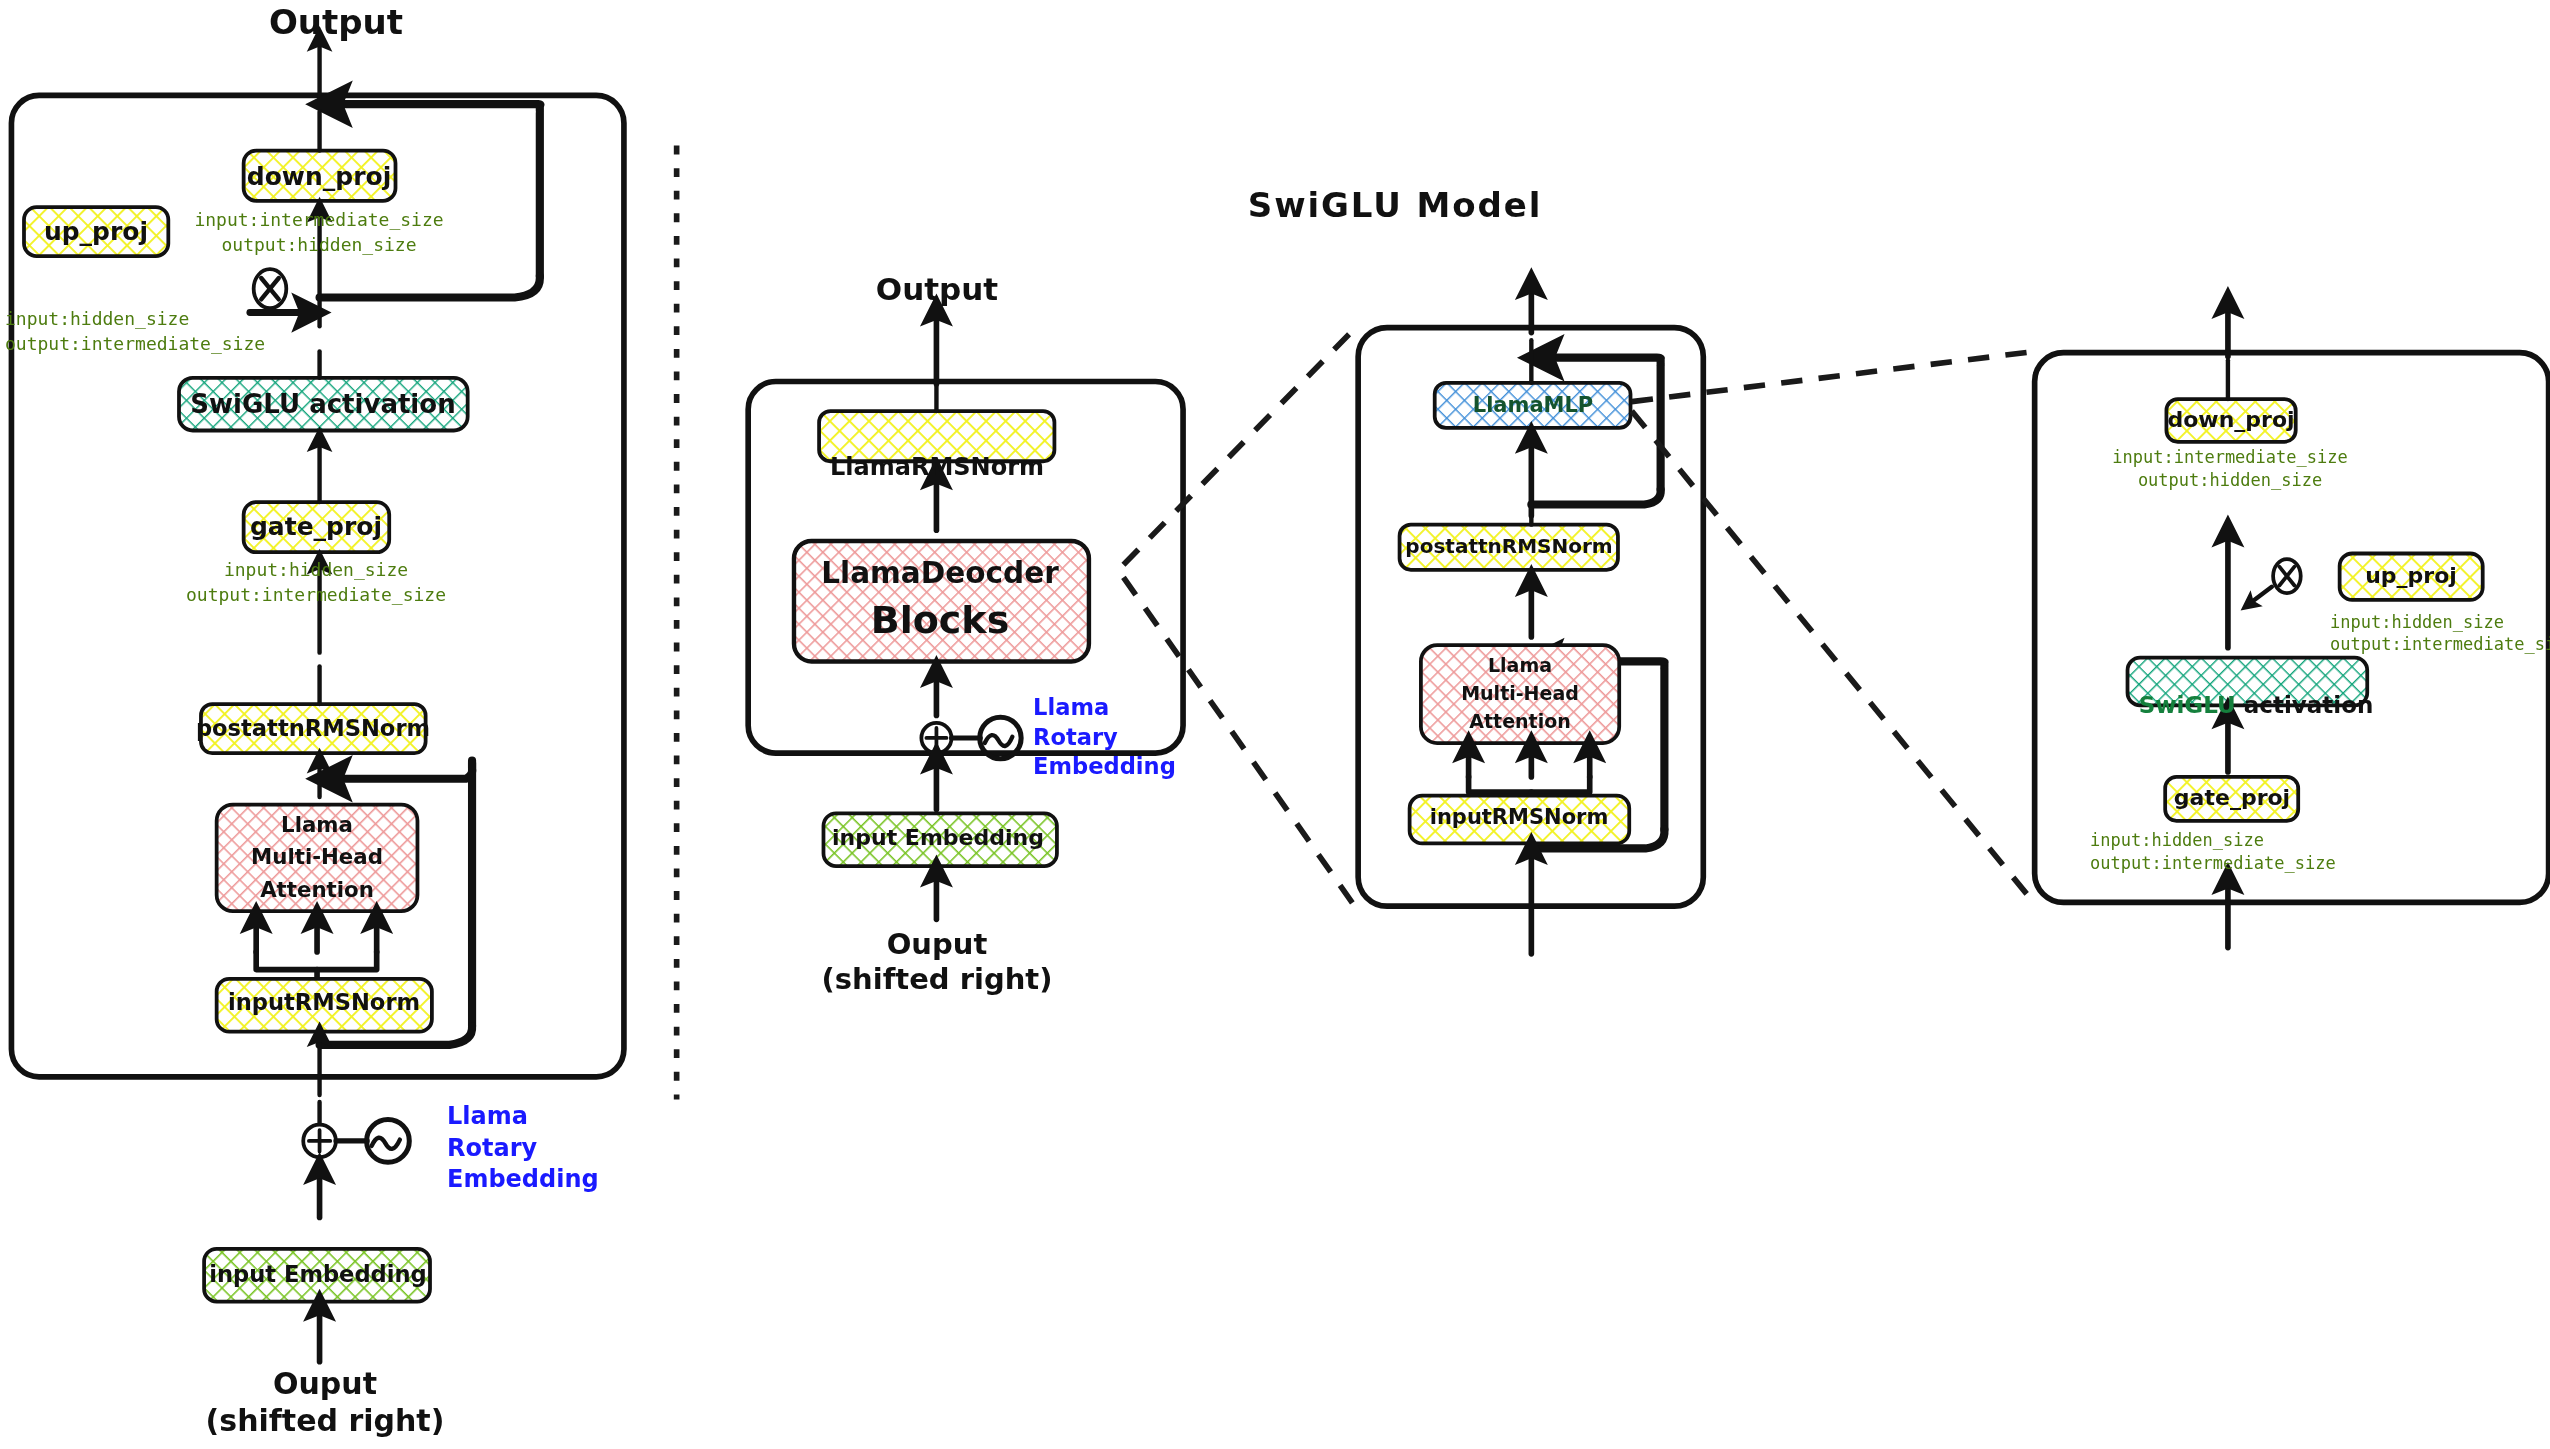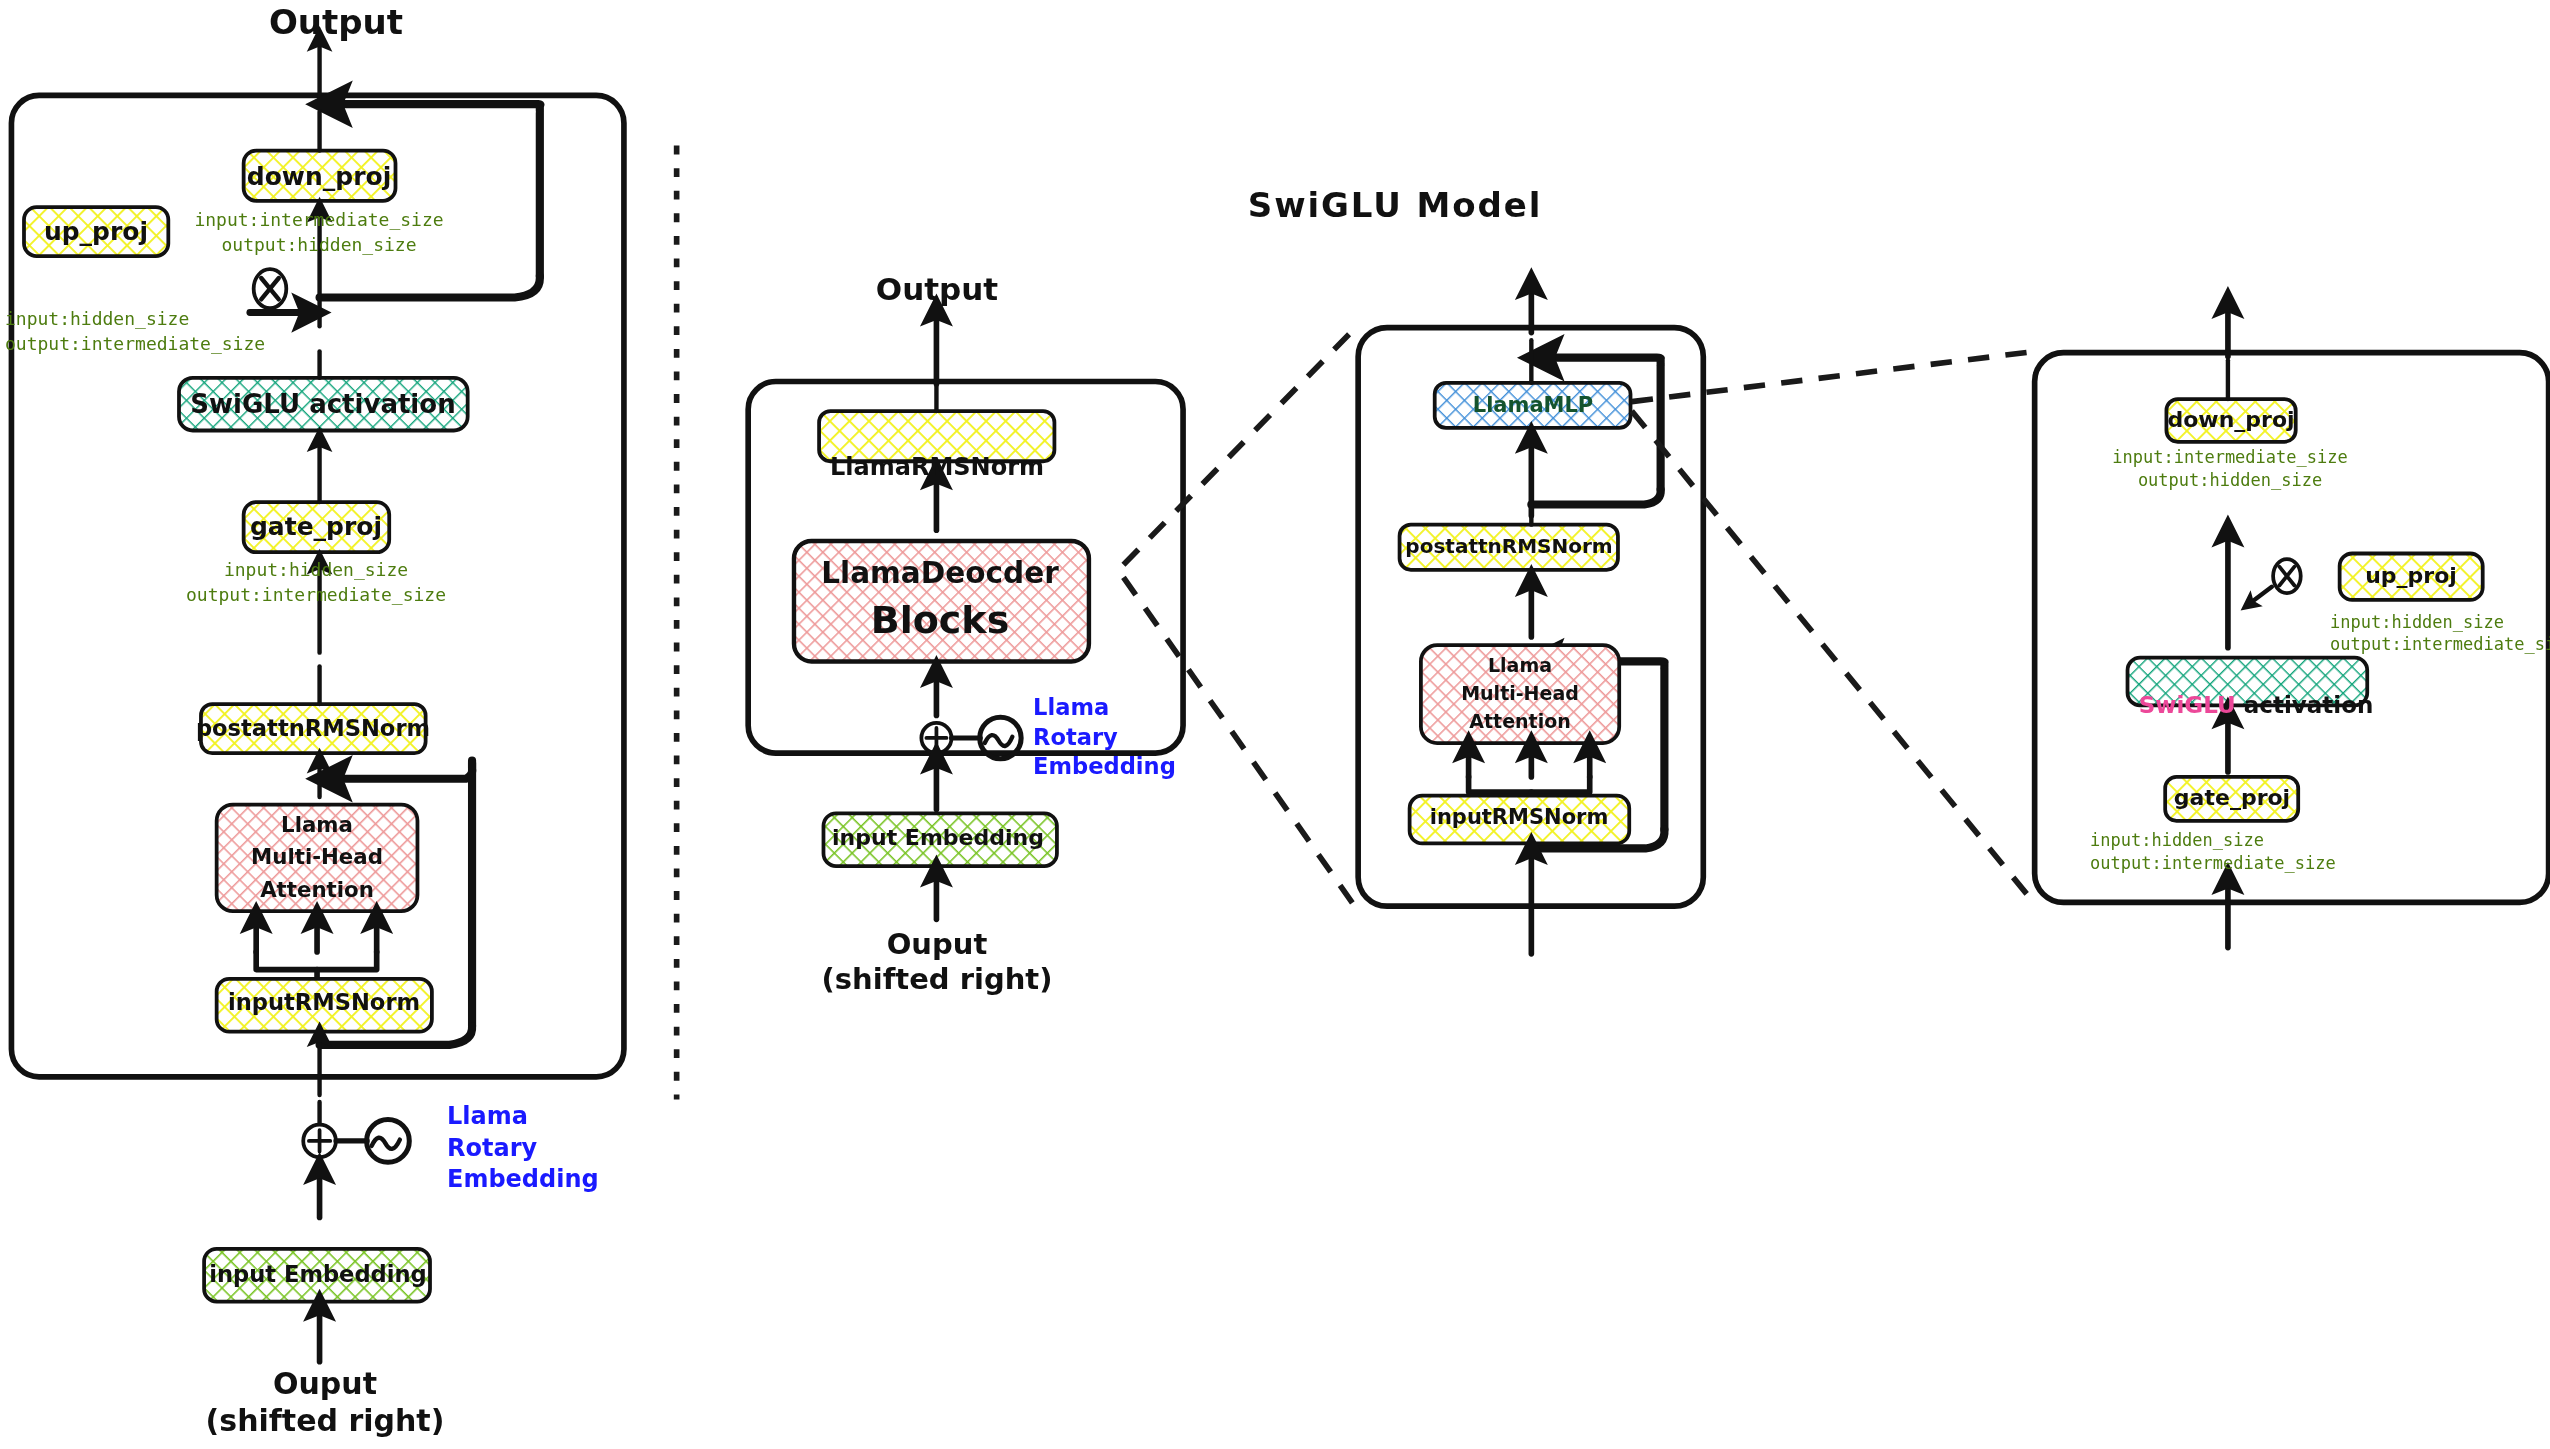--- a/index.html
+++ b/index.html
@@ -3,21 +3,21 @@
 <meta charset="utf-8">
 <style>
   html,body{margin:0;padding:0;background:#ffffff;}
   body{font-family:"DejaVu Sans",sans-serif;}
   #stage{position:relative;width:2550px;height:1449px;background:#fff;overflow:hidden;}
   svg#canvas{position:absolute;left:0;top:0;width:2550px;height:1449px;}
   .lbl{position:absolute;white-space:pre;color:#111;line-height:1.12;}
   .hw{font-family:"DejaVu Sans",sans-serif;font-weight:600;}
   .mono{font-family:"DejaVu Sans Mono",monospace;font-weight:400;color:#4d7c0f;}
   .blue{color:#1a1aff;font-weight:600;}
-  .red{color:#ec4899;font-weight:700;}
+  .red{color:#15803d;font-weight:700;}
   .ctr{transform:translateX(-50%);text-align:right;}
 </style>
 </head>
 <body>
 
 <div id="stage">
 
 <svg id="canvas" viewBox="0 0 4063 2309" xmlns="http://www.w3.org/2000/svg">
   <defs>
 

